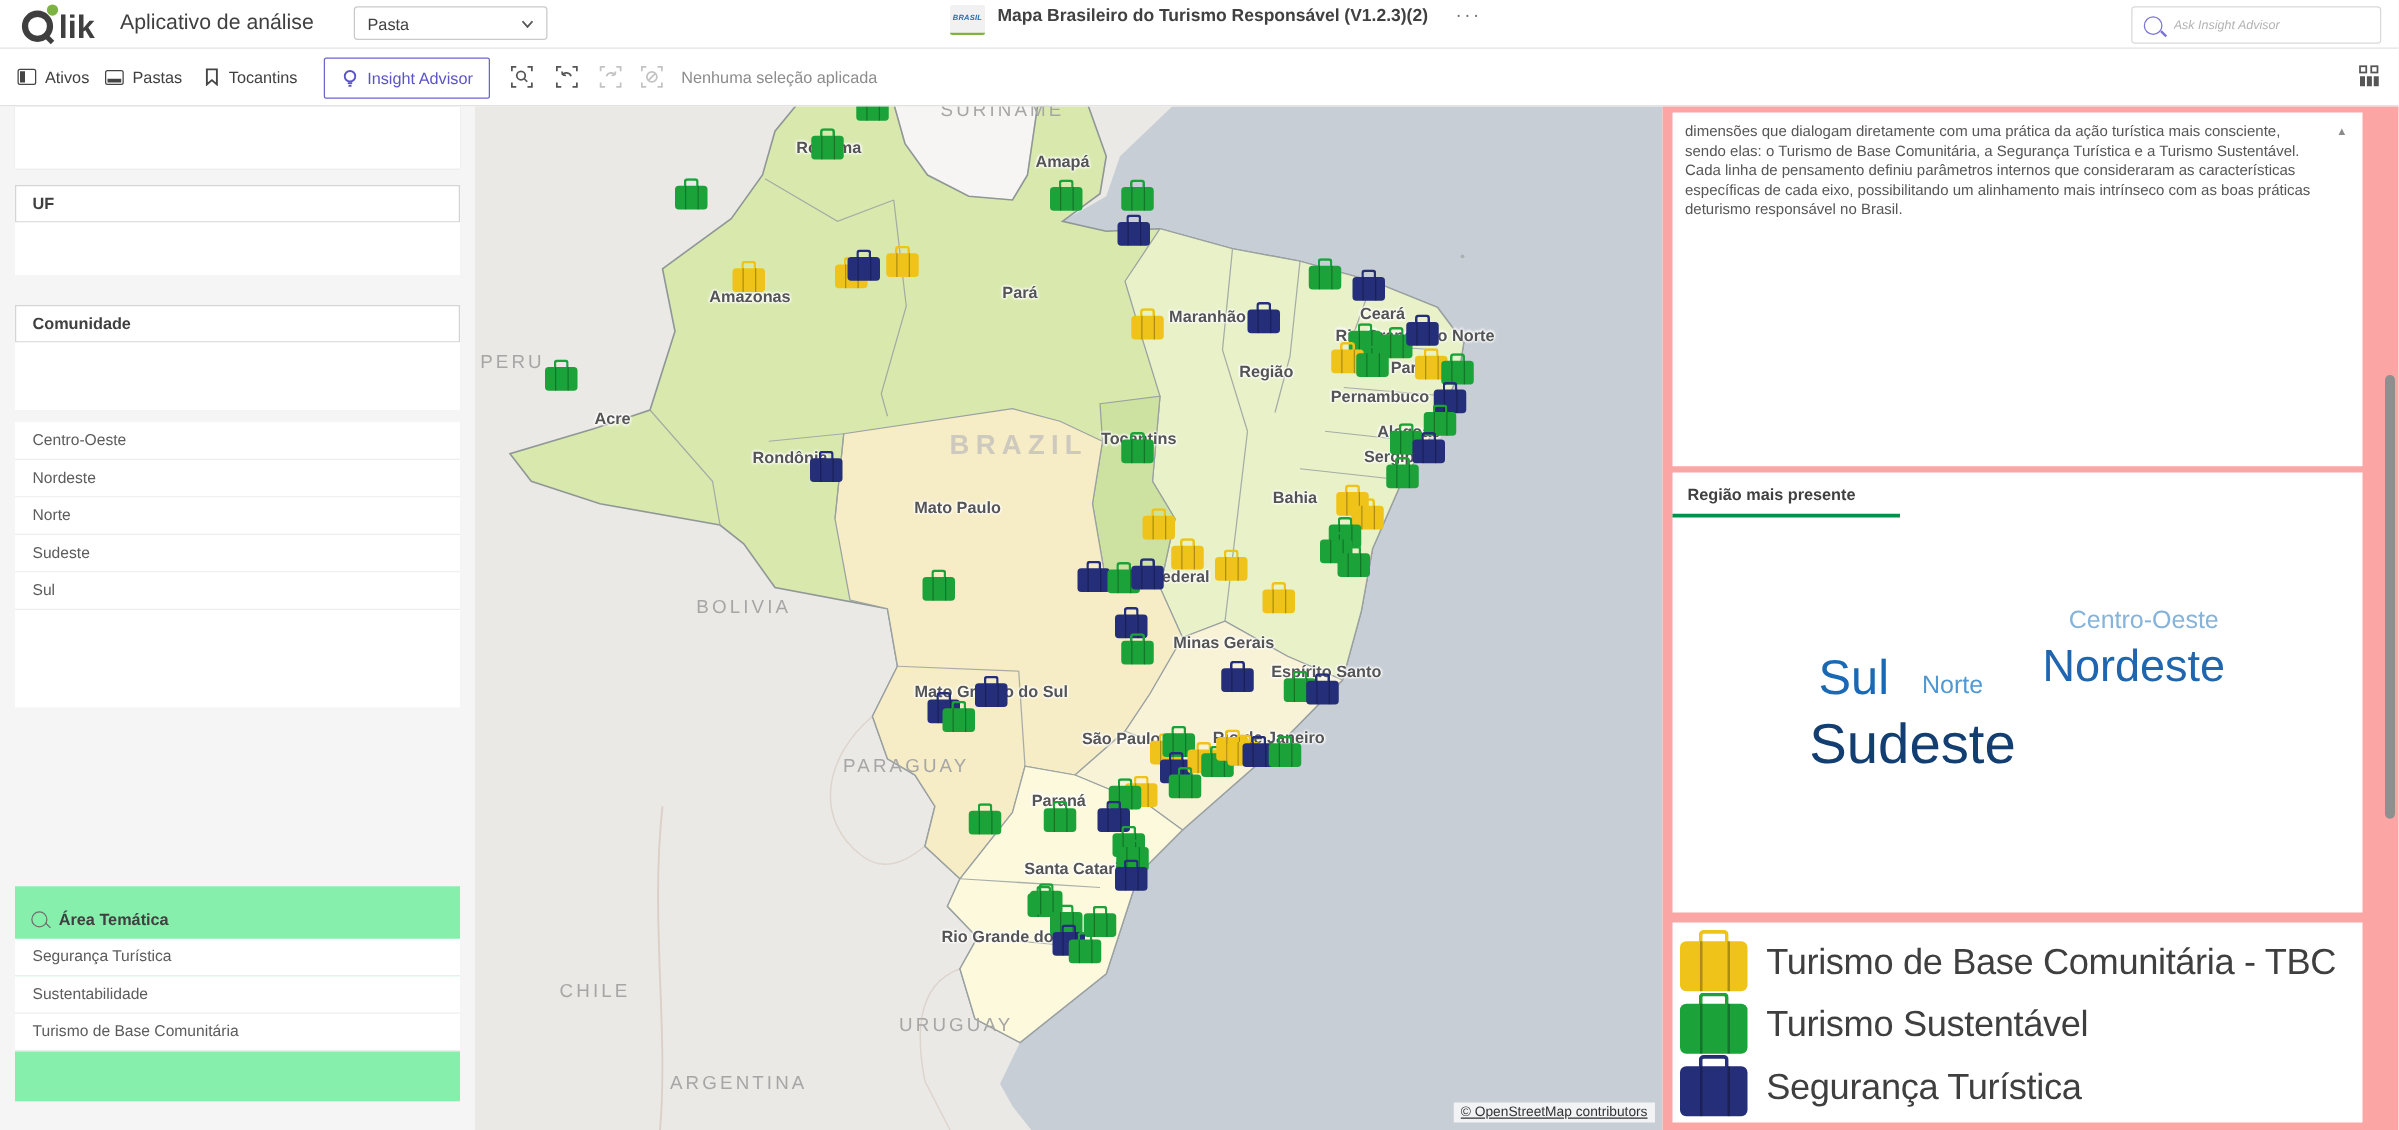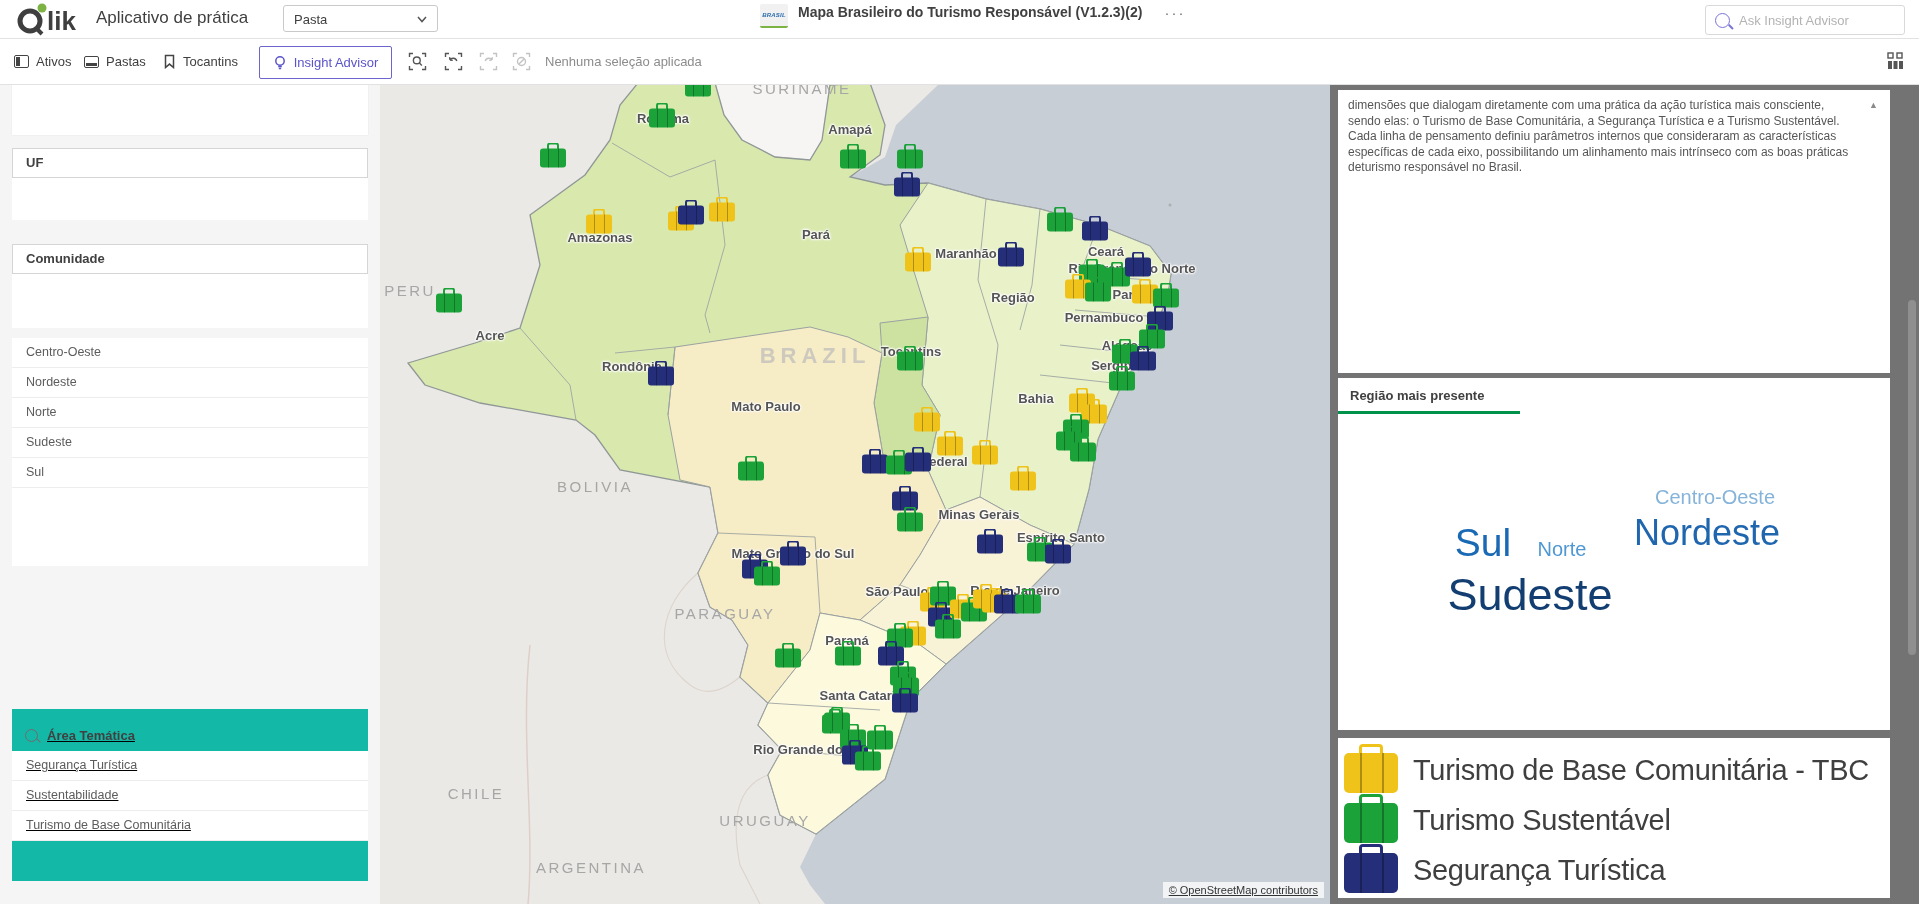--- a/index.html
+++ b/index.html
@@ -9,21 +9,21 @@
   #topbar{position:absolute;left:0;top:0;width:1919px;height:38px;background:#fff;border-bottom:1px solid #e2e2e2;z-index:30;}
   #qlik-logo{position:absolute;left:16px;top:2px;}
   #app-title{position:absolute;left:96px;top:8px;font-size:17px;color:#3f3f3f;}
   #sheet-select{position:absolute;left:283px;top:5px;width:155px;height:27px;border:1px solid #c9c9c9;border-radius:3px;background:#fff;font-size:13px;color:#404040;line-height:27px;padding-left:10px;box-sizing:border-box;cursor:pointer;}
   #sheet-select .chev{position:absolute;right:10px;top:10px;}
   #sheet-head{position:absolute;left:760px;top:4px;height:30px;display:flex;align-items:flex-start;}
   #sheet-logo{width:28px;height:24px;background:#f1f1f1;border-radius:2px;display:flex;align-items:center;justify-content:center;font-size:6px;font-weight:bold;font-style:italic;color:#2b6cb0;letter-spacing:.2px;border-bottom:2px solid #7db343;box-sizing:border-box;}
   #sheet-title{margin-left:10px;font-size:14px;font-weight:bold;color:#404040;}
   #more-menu{margin-left:22px;color:#6d6d6d;font-size:15px;letter-spacing:2px;cursor:pointer;}
   #ia-search{position:absolute;right:14px;top:5px;width:198px;height:28px;border:1px solid #d9d9d9;border-radius:3px;background:#fff;display:flex;align-items:center;}
-  #ia-search input{border:none;outline:none;font-size:13px;color:#1d4ed8;width:150px;font-family:"Liberation Sans",sans-serif;}
+  #ia-search input{border:none;outline:none;font-size:10px;color:#1d4ed8;width:150px;font-family:"Liberation Sans",sans-serif;font-style:italic;}
   #ia-search input::placeholder{color:#b3b3b3;}
   .mag{width:13px;height:13px;border:1.6px solid #7a74d6;border-radius:50%;position:relative;margin:0 7px 0 9px;flex:none;}
   .mag:after{content:"";position:absolute;width:6px;height:1.6px;background:#7a74d6;transform:rotate(45deg);right:-5px;bottom:-1px;}
 
   
   #toolbar{position:absolute;left:0;top:39px;width:1919px;height:45px;background:#fff;border-bottom:1px solid #e2e2e2;z-index:29;}
   .tb-item{position:absolute;top:0;height:45px;display:flex;align-items:center;gap:7px;font-size:13px;color:#404040;cursor:pointer;}
   #tb-assets{left:14px;} #tb-sheets{left:84px;} #tb-bookmarks{left:163px;}
   #tb-insight{left:259px;width:131px;height:31px;top:7px;border:1px solid #6c66cc;border-radius:2px;justify-content:center;color:#5b54c9;}
   .ic-assets{width:15px;height:13px;border:1.5px solid #444;border-radius:2px;position:relative;box-sizing:border-box;}
@@ -44,39 +44,39 @@
   .filter-header{height:32px;display:flex;align-items:center;padding-left:13px;font-size:13px;font-weight:bold;color:#404040;box-sizing:border-box;gap:9px;}
   .filter-body{background:#fff;}
   .filter-items{list-style:none;margin:0;padding:0;}
   .filter-item{height:29px;line-height:29px;padding-left:14px;font-size:12.5px;color:#5c5c5c;border-bottom:1px solid #ededed;background:#fff;cursor:pointer;}
   .mini-mag{width:11px;height:11px;border:1.4px solid #6e6e6e;border-radius:50%;position:relative;flex:none;}
   .mini-mag:after{content:"";position:absolute;width:5px;height:1.4px;background:#6e6e6e;transform:rotate(45deg);right:-4px;bottom:-1px;}
   #fp-0{margin-bottom:10px;} #fp-0 .filter-body{height:54px;}
   #fp-1{margin-bottom:24px;} #fp-1 .filter-body{height:42px;}
   #fp-2{padding-bottom:0;height:228px;margin-bottom:143px;background:#fff;}
   #fp-2 .filter-header{padding-top:10px;height:42px;}
-  #fp-3{height:172px;background:#14b8a6;text-decoration:underline;}
+  #fp-3{height:172px;background:#86efac;}
   #fp-3 .filter-header{padding-top:10px;height:42px;}
 
   
   #map{position:absolute;left:380px;top:85px;width:950px;height:819px;background:#ebe9e5;overflow:hidden;}
   #map svg{position:absolute;left:0;top:0;}
   .st{position:absolute;transform:translate(-50%,-50%);font-size:13px;font-weight:bold;color:#545454;white-space:nowrap;z-index:5;text-shadow:0 1px 2px #fff,0 -1px 2px #fff,1px 0 2px #fff,-1px 0 2px #fff;}
   .ct{position:absolute;transform:translate(-50%,-50%);font-size:15px;color:#a6a6a6;letter-spacing:2.5px;white-space:nowrap;z-index:4;}
   #wm{position:absolute;transform:translate(-50%,-50%);font-size:22px;font-weight:bold;color:#cdc9be;letter-spacing:5px;z-index:4;}
   .case{position:absolute;width:26px;height:19px;border-radius:3px;transform:translate(-50%,-55%);z-index:6;}
   .case:before{content:"";position:absolute;top:-6px;left:50%;margin-left:-6px;width:12px;height:8px;border:2px solid;border-color:inherit;border-bottom:none;border-radius:3px 3px 0 0;box-sizing:border-box;}
   .case:after{content:"";position:absolute;top:0;bottom:0;left:8px;width:9px;border-left:1.5px solid rgba(0,0,0,.28);border-right:1.5px solid rgba(0,0,0,.28);}
   .c-Y{background:#efc319;border-color:#efc319;}
   .c-G{background:#1ba33a;border-color:#1ba33a;}
   .c-N{background:#252e78;border-color:#252e78;}
   #attrib{position:absolute;right:6px;bottom:6px;background:rgba(255,255,255,.75);font-size:11px;color:#333;padding:2px 6px;z-index:8;text-decoration:underline;cursor:pointer;}
 
   
-  #rpanel{position:absolute;left:1330px;top:85px;width:589px;height:819px;background:#737373;}
+  #rpanel{position:absolute;left:1330px;top:85px;width:589px;height:819px;background:#fca5a5;}
   .r-card{position:absolute;left:8px;width:552px;background:#fff;}
   #card-text{top:5px;height:283px;}
   #desc{padding:8px 34px 8px 10px;font-size:12px;line-height:15.5px;color:#565656;}
   #scroll-up{position:absolute;right:12px;top:10px;font-size:9px;color:#8a8a8a;cursor:pointer;}
   #card-region{top:293px;height:352px;}
   #region-title{display:inline-block;padding:10px 0 8px 12px;font-size:13px;font-weight:bold;color:#404040;width:182px;border-bottom:3px solid #00914a;box-sizing:border-box;}
   #cloud{position:absolute;left:0;top:0;width:552px;height:352px;}
   .cw{position:absolute;transform:translate(-50%,-50%);white-space:nowrap;cursor:pointer;}
   #card-legend{top:653px;height:160px;}
   .lg-row{position:absolute;left:6px;height:44px;display:flex;align-items:center;}
@@ -94,21 +94,21 @@
 
 <div id="app">
 
   <div id="topbar">
     <svg id="qlik-logo" width="70" height="34" viewBox="0 0 70 34">
       <circle cx="14" cy="19" r="10" fill="none" stroke="#3f3f3f" stroke-width="5"></circle>
       <line x1="20" y1="26" x2="26" y2="32" stroke="#3f3f3f" stroke-width="4"></line>
       <circle cx="26" cy="6" r="4.5" fill="#7db343"></circle>
       <text x="31" y="28" font-size="26" font-weight="bold" fill="#3f3f3f" font-family="Liberation Sans, sans-serif">lik</text>
     </svg>
-    <div id="app-title">Aplicativo de prática</div>
+    <div id="app-title">Aplicativo de análise</div>
     <div id="sheet-select">
       <span>Pasta</span>
       <svg class="chev" width="10" height="7" viewBox="0 0 10 7">
           <path d="M1 1 L5 5.5 L9 1" fill="none" stroke="#555" stroke-width="1.5"></path>
         </svg>
     </div>
     <div id="sheet-head">
       <div id="sheet-logo">BRASIL</div>
       <div id="sheet-title">Mapa Brasileiro do Turismo Responsável (V1.2.3)(2)</div>
       <div id="more-menu">···</div>

